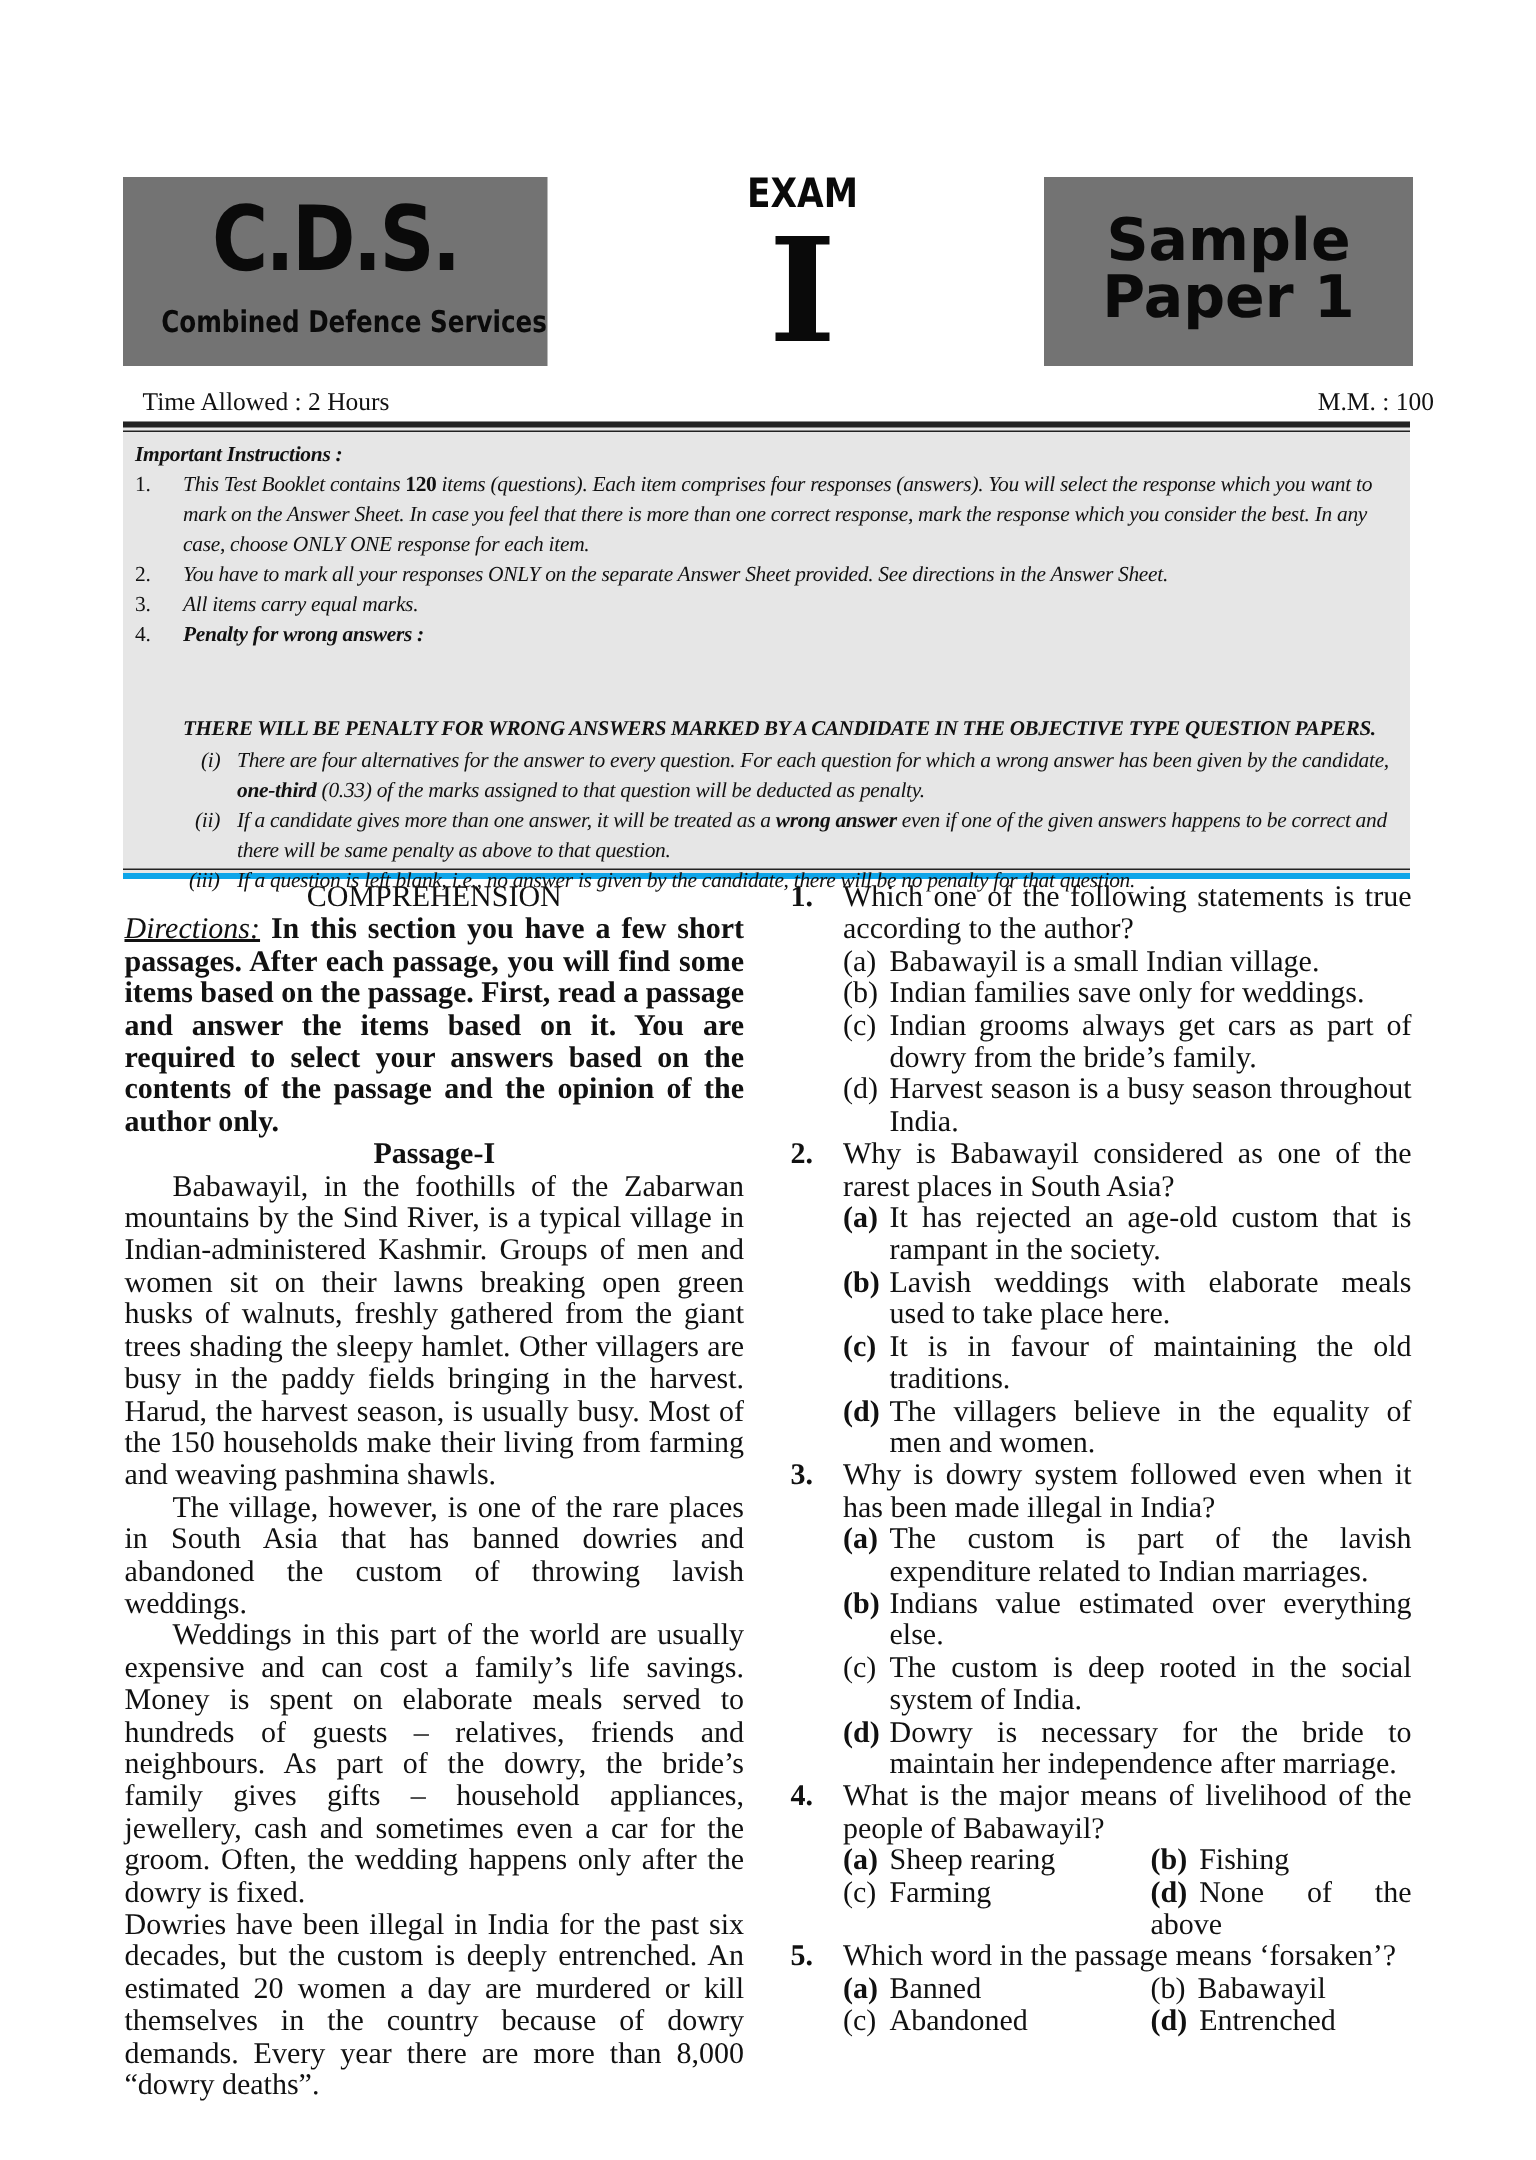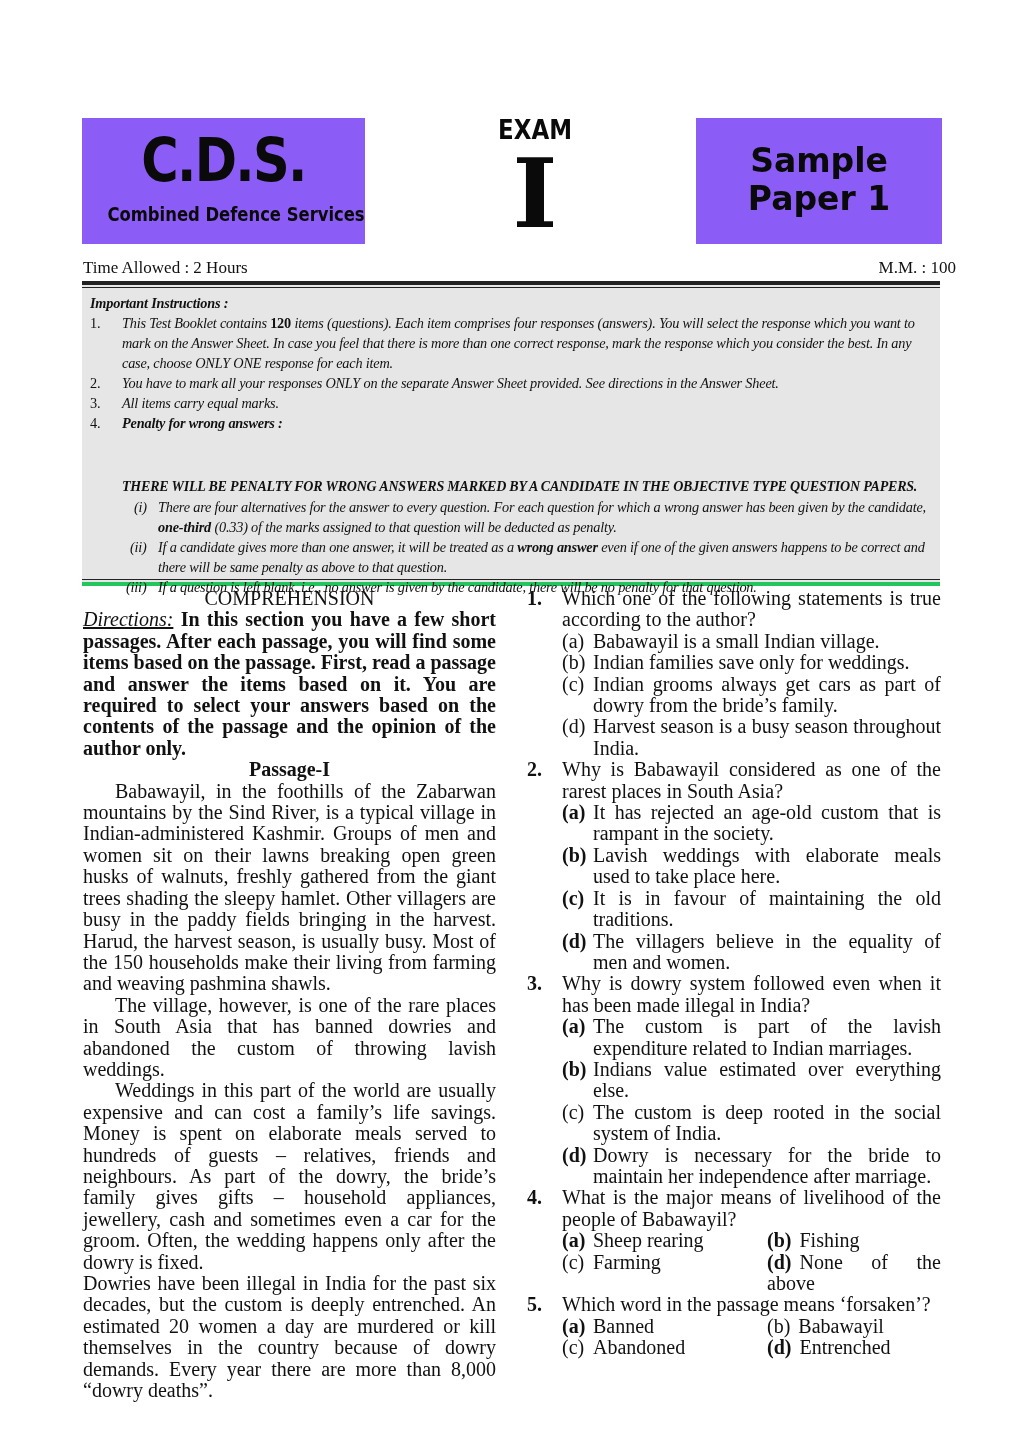--- a/index.html
+++ b/index.html
@@ -1,32 +1,32 @@
 <!DOCTYPE html>
 <html><head>
 <meta charset="utf-8">
 <style>
   html, body { margin: 0; padding: 0; background: #ffffff; }
   body { width: 1024px; height: 1440px; position: relative; overflow: hidden; color: #111; font-family: "Liberation Serif", "DejaVu Serif", serif; }
 
-  .hdr-box { position: absolute; background: #8b5cf6; }
+  .hdr-box { position: absolute; background: #737373; }
   #cds-box { left: 82px; top: 118px; width: 283px; height: 126px; }
   #sample-box { left: 696px; top: 118px; width: 246px; height: 126px; }
   .cds-title { position: absolute; left: 0; right: 0; top: 12px; text-align: center; font-family: "DejaVu Sans", sans-serif; font-weight: bold; font-size: 60px; letter-spacing: -2px; transform: scaleX(0.85); line-height: 1; color: #0a0a0a; }
   .cds-sub { position: absolute; left: 0; right: 0; top: 84px; text-align: center; font-family: "DejaVu Sans", sans-serif; font-weight: bold; font-size: 20px; transform: scaleX(0.82); color: #0a0a0a; white-space: nowrap; }
-  .sample-title { position: absolute; left: 0; right: 0; top: 24px; text-align: center; font-family: "DejaVu Sans", sans-serif; font-weight: bold; font-size: 33px; line-height: 38px; color: #0a0a0a; }
+  .sample-title { position: absolute; left: 0; right: 0; top: 24px; text-align: center; font-family: "DejaVu Sans", sans-serif; font-weight: bold; font-size: 39px; line-height: 38px; color: #0a0a0a; }
 
   #exam-label { position: absolute; left: 480px; width: 110px; top: 114px; text-align: center; font-family: "DejaVu Sans", sans-serif; font-weight: bold; font-size: 27px; transform: scaleX(0.85); color: #0a0a0a; }
   #exam-num { position: absolute; left: 480px; width: 110px; top: 146px; text-align: center; font-family: "DejaVu Serif", serif; font-weight: bold; font-size: 96px; line-height: 96px; color: #0a0a0a; }
 
-  .meta { position: absolute; top: 258px; font-size: 17px; }
+  .meta { position: absolute; top: 258px; font-size: 17px; margin-left: 12px; }
   #time-allowed { left: 83px; }
   #max-marks { right: 68px; }
 
-  #instructions { position: absolute; left: 82px; top: 281px; width: 858px; height: 297px; background: #e6e6e6; border-top: 4px solid #222; border-bottom: 4px solid #22c55e; }
+  #instructions { position: absolute; left: 82px; top: 281px; width: 858px; height: 297px; background: #e6e6e6; border-top: 4px solid #222; border-bottom: 4px solid #0ea5e9; }
   #instructions::before, #instructions::after { content: ""; position: absolute; left: 0; right: 0; height: 1px; background: #222; }
   #instructions::before { top: 2px; }
   #instructions::after { bottom: 2px; }
   .ins-inner { position: absolute; left: 8px; right: 6px; top: 8px; font-style: italic; font-size: 14.3px; line-height: 20px; letter-spacing: -0.2px; }
   .ins-head { font-weight: bold; }
   .ins-item { position: relative; padding-left: 32px; }
   .ins-item .n { position: absolute; left: 0; top: 0; font-style: normal; }
   .ins-sub { position: relative; padding-left: 68px; text-indent: 0; }
   .ins-sub .n { position: absolute; top: 0; }
   .b { font-weight: bold; }

